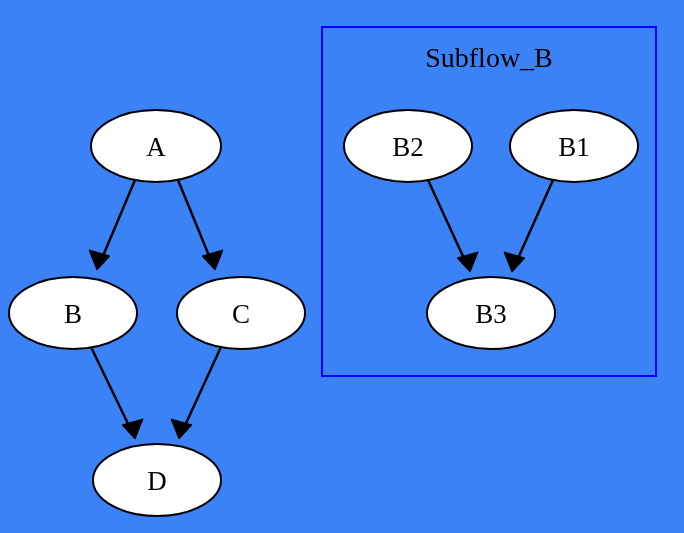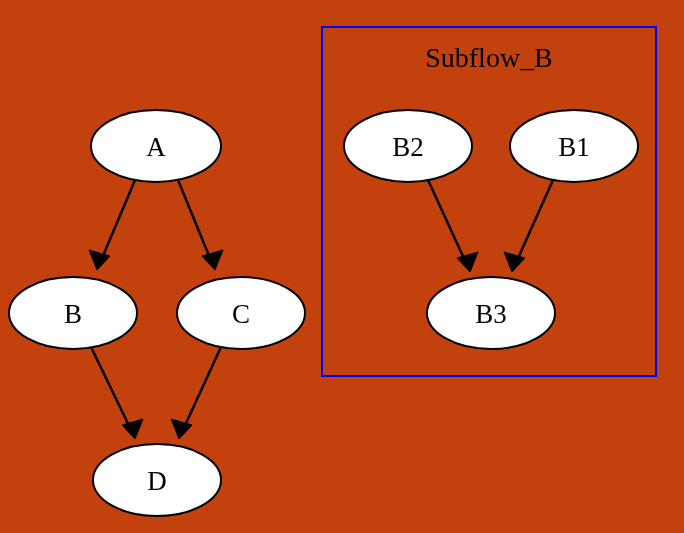--- a/index.html
+++ b/index.html
@@ -4,21 +4,21 @@
 <style>
   html, body {
     margin: 0;
     padding: 0;
     background: #ffffff;
   }
   #canvas {
     position: relative;
     width: 684px;
     height: 533px;
-    background: #c2410c;
+    background: #3b82f6;
     font-family: "Liberation Serif", "DejaVu Serif", serif;
     overflow: hidden;
   }
   #graph-svg {
     position: absolute;
     left: 0;
     top: 0;
     width: 684px;
     height: 533px;
   }

